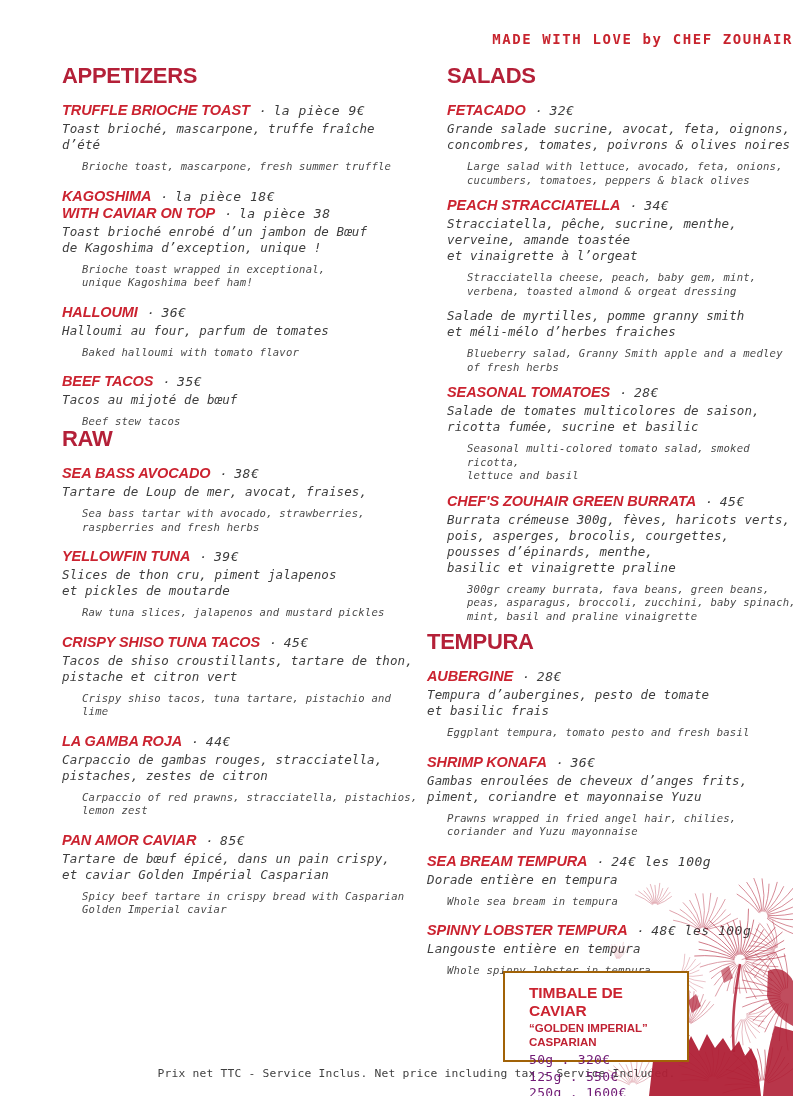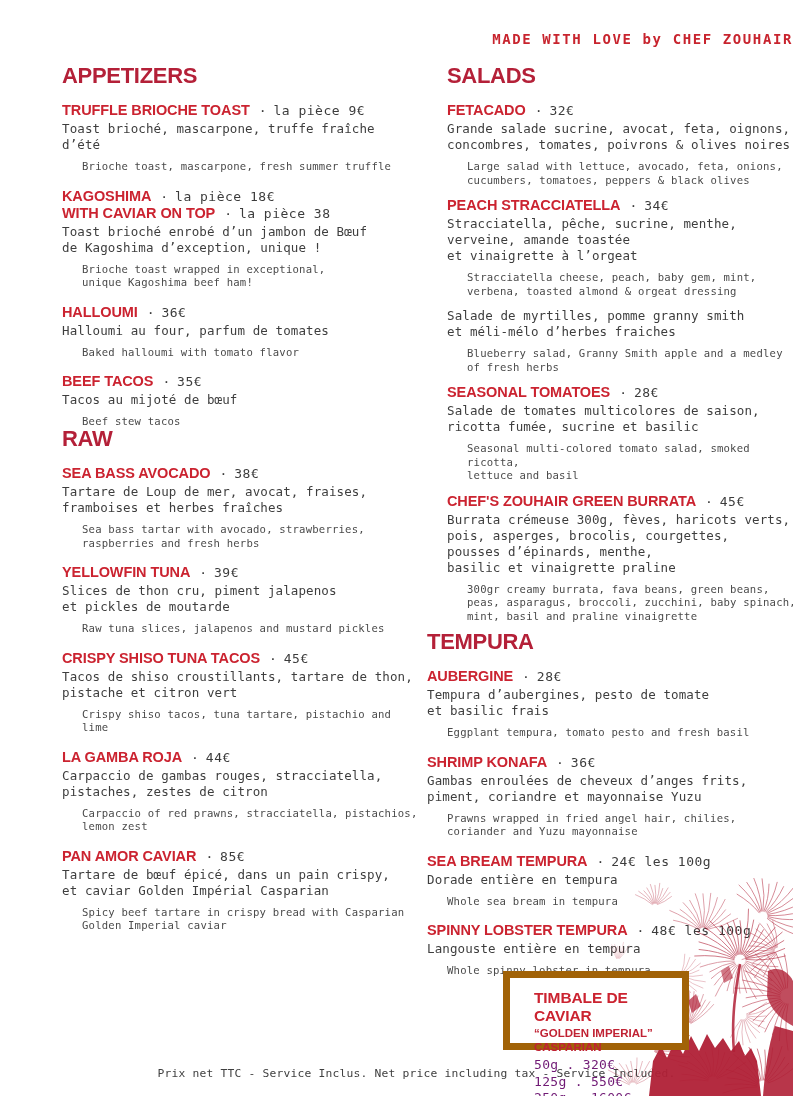--- a/index.html
+++ b/index.html
@@ -11,36 +11,36 @@
            font-family:"DejaVu Sans Mono",monospace;font-weight:700;font-size:14px;
            letter-spacing:1.6px;color:#c8242e;}
   
   .menu-section{position:absolute;}
   .section-appetizers{left:62px;top:64px;width:356px;}
   .section-raw{left:62px;top:427px;width:356px;}
   .section-salads{left:447px;top:64px;width:362px;}
   .section-tempura{left:427px;top:630px;width:362px;}
   .menu-section h2{margin:0 0 14px 0;font-size:22px;line-height:24px;font-weight:700;
                    letter-spacing:-0.3px;color:#b42038;}
-  .item{margin-bottom:14px;}
+  .item{margin-bottom:14px;font-style:italic;}
   .section-salads .item{margin-bottom:10px;}
   .title-line{font-size:14.5px;line-height:17px;font-weight:700;letter-spacing:-0.1px;color:#cb2330;}
   .item-name{color:#cb2330;}
   .sep{font-family:"DejaVu Sans Mono",monospace;font-weight:400;color:#3c3c3c;margin:0 7px 0 9px;font-size:13px;}
   .item-price{font-family:"DejaVu Sans Mono",monospace;font-weight:400;font-size:13px;
               letter-spacing:0.5px;color:#3c3c3c;}
   .fr-lines{margin-top:2px;}
   .fr-line{font-family:"DejaVu Sans Mono",monospace;font-size:12.5px;line-height:16px;
            letter-spacing:0.1px;color:#3e3e3e;}
   .en-lines{margin-top:7px;padding-left:20px;}
   .en-line{font-family:"DejaVu Sans Mono",monospace;font-size:10.6px;line-height:13.5px;
            letter-spacing:0.2px;color:#4a4a4a;}
   
-  .caviar-box{position:absolute;left:503px;top:971px;width:186px;height:79px;background:#ffffff;
-              border:7px solid #a16207;z-index:6;box-sizing:border-box;padding:11px 10px 0 24px;}
+  .caviar-box{position:absolute;left:503px;top:971px;width:186px;height:91px;background:#ffffff;
+              border:2px solid #a16207;z-index:6;box-sizing:border-box;padding:11px 10px 0 24px;}
   .caviar-title{font-size:15.5px;font-weight:700;color:#cb2330;letter-spacing:-0.1px;line-height:18px;}
   .caviar-subtitle{font-size:11.5px;font-weight:700;color:#c02233;letter-spacing:0;line-height:14px;margin-top:1px;}
   .caviar-option{font-family:"DejaVu Sans Mono",monospace;font-size:13px;line-height:16.5px;
                  color:#701a75;letter-spacing:0.3px;}
   .caviar-options{margin-top:3px;}
   
   .footer-note{position:absolute;left:60px;right:20px;top:1067px;text-align:center;z-index:4;
                font-family:"DejaVu Sans Mono",monospace;font-size:11.3px;letter-spacing:0.2px;color:#3f3f3f;}
   
   .palm{position:absolute;right:0;bottom:0;width:200px;height:220px;z-index:5;pointer-events:none;overflow:hidden;}
@@ -94,21 +94,20 @@
             <div class="en-line">Beef stew tacos</div>
           </div>
         </div>
       </section>
       <section class="menu-section section-raw">
         <h2>RAW</h2>
         <div class="item">
           <div class="title-line"><span class="item-name">SEA BASS AVOCADO</span><span class="sep">·</span><span class="item-price">38€</span></div>
           <div class="fr-lines">
             <div class="fr-line">Tartare de Loup de mer, avocat, fraises,</div>
-            <div class="fr-line">framboises et herbes fraîches</div>
           </div>
           <div class="en-lines">
             <div class="en-line">Sea bass tartar with avocado, strawberries,</div>
             <div class="en-line">raspberries and fresh herbs</div>
           </div>
         </div>
         <div class="item">
           <div class="title-line"><span class="item-name">YELLOWFIN TUNA</span><span class="sep">·</span><span class="item-price">39€</span></div>
           <div class="fr-lines">
             <div class="fr-line">Slices de thon cru, piment jalapenos</div>

